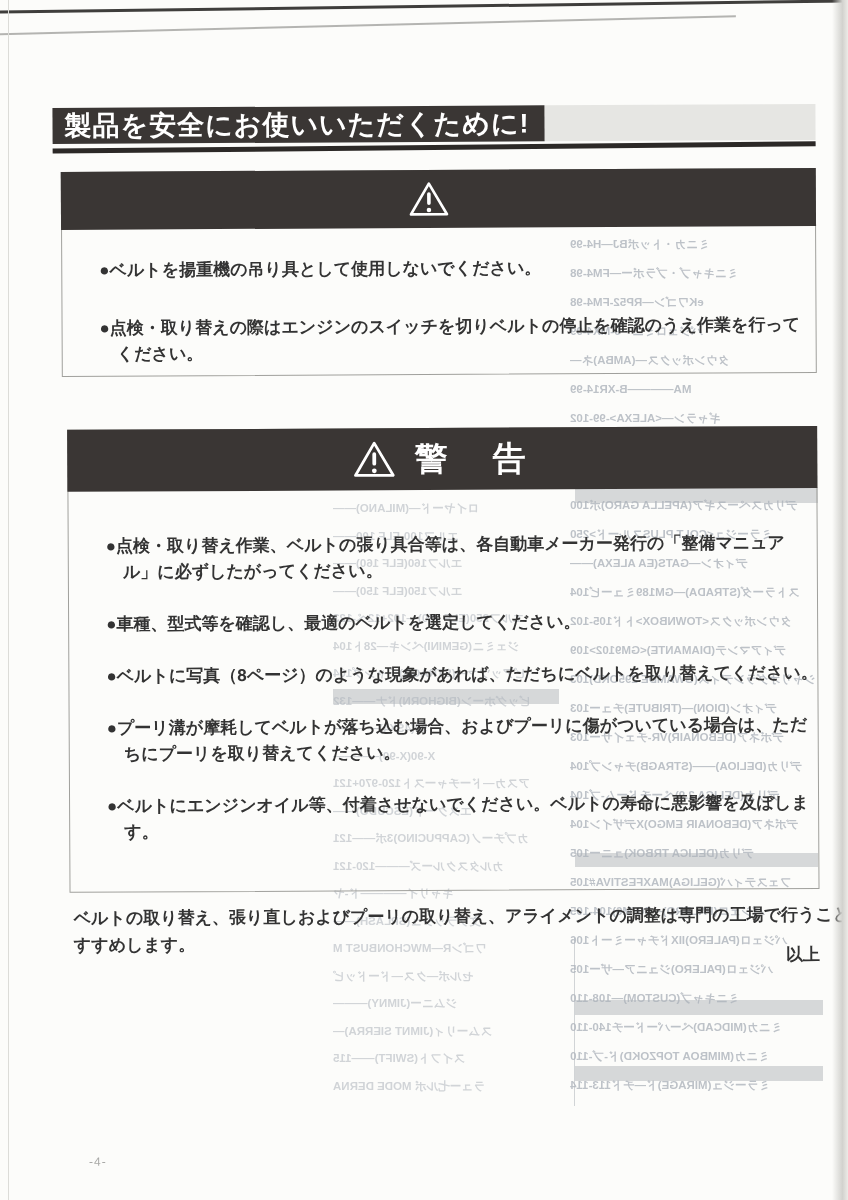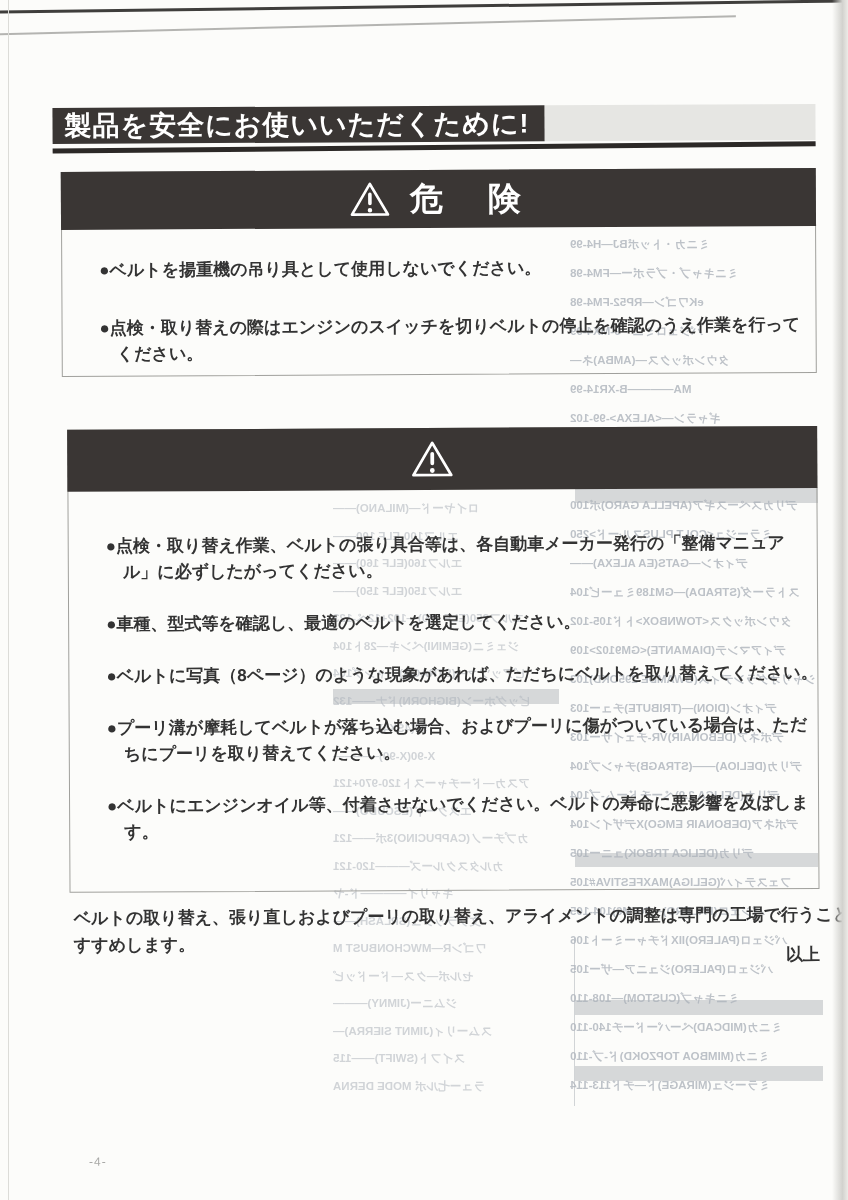--- a/index.html
+++ b/index.html
@@ -151,21 +151,20 @@
 
     <div class="alert-box danger-box">
       <div class="alert-header">
         <span class="tri">
           <svg width="40" height="36" viewBox="0 0 60 54">
             <path d="M30 4 L57 50 H3 Z" fill="none" stroke="#ffffff" stroke-width="4" stroke-linejoin="round"></path>
             <rect x="27.3" y="17" width="5.4" height="19" rx="2.7" fill="#ffffff"></rect>
             <circle cx="30" cy="43.5" r="3.4" fill="#ffffff"></circle>
           </svg>
         </span>
-        <span class="alert-heading">危　険</span>
       </div>
       <div class="bullets">
           <div class="bullet">
             <div class="bline">●ベルトを揚重機の吊り具として使用しないでください。</div>
           </div>
           <div class="bullet">
             <div class="bline">●点検・取り替えの際はエンジンのスイッチを切りベルトの停止を確認のうえ作業を行って</div>
             <div class="bline cont">ください。</div>
           </div>
         </div>
@@ -173,20 +172,21 @@
 
     <div class="alert-box warning-box">
       <div class="alert-header">
         <span class="tri">
           <svg width="42" height="38" viewBox="0 0 60 54">
             <path d="M30 4 L57 50 H3 Z" fill="none" stroke="#ffffff" stroke-width="4" stroke-linejoin="round"></path>
             <rect x="27.3" y="17" width="5.4" height="19" rx="2.7" fill="#ffffff"></rect>
             <circle cx="30" cy="43.5" r="3.4" fill="#ffffff"></circle>
           </svg>
         </span>
+        <span class="alert-heading">警　告</span>
       </div>
       <div class="bullets">
           <div class="bullet">
             <div class="bline">●点検・取り替え作業、ベルトの張り具合等は、各自動車メーカー発行の「整備マニュア</div>
             <div class="bline cont">ル」に必ずしたがってください。</div>
           </div>
           <div class="bullet">
             <div class="bline">●車種、型式等を確認し、最適のベルトを選定してください。</div>
           </div>
           <div class="bullet">

